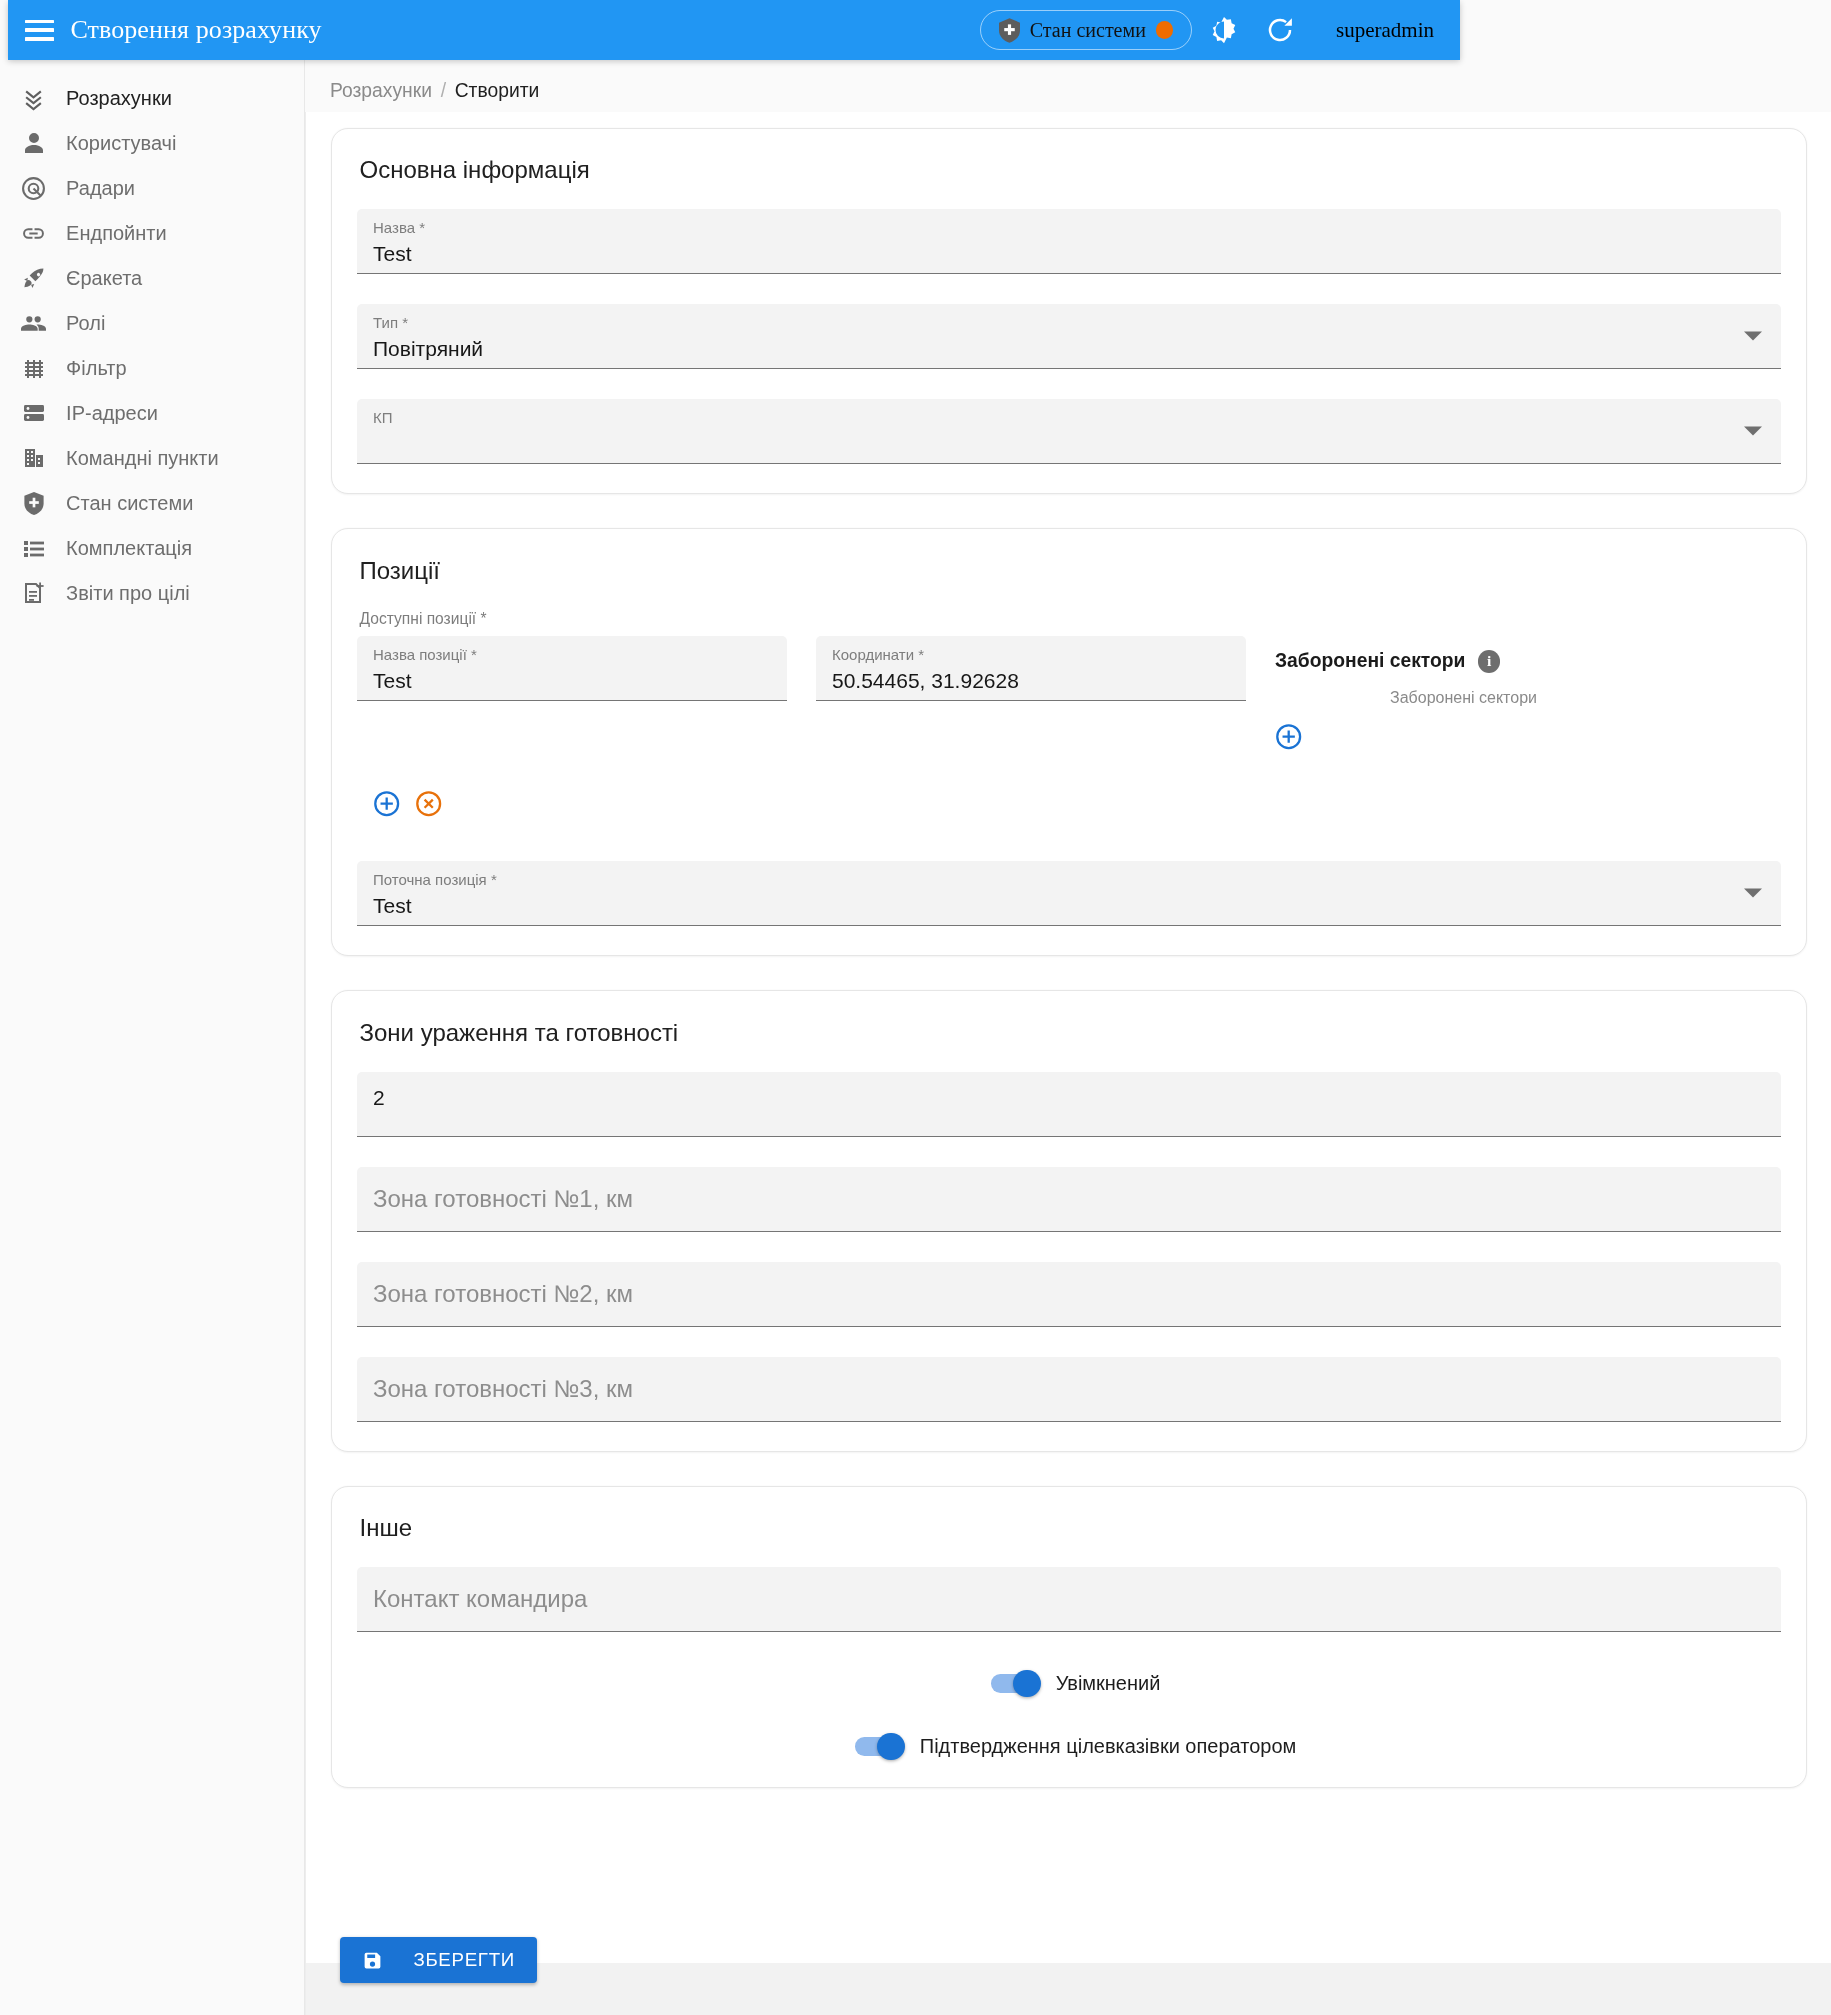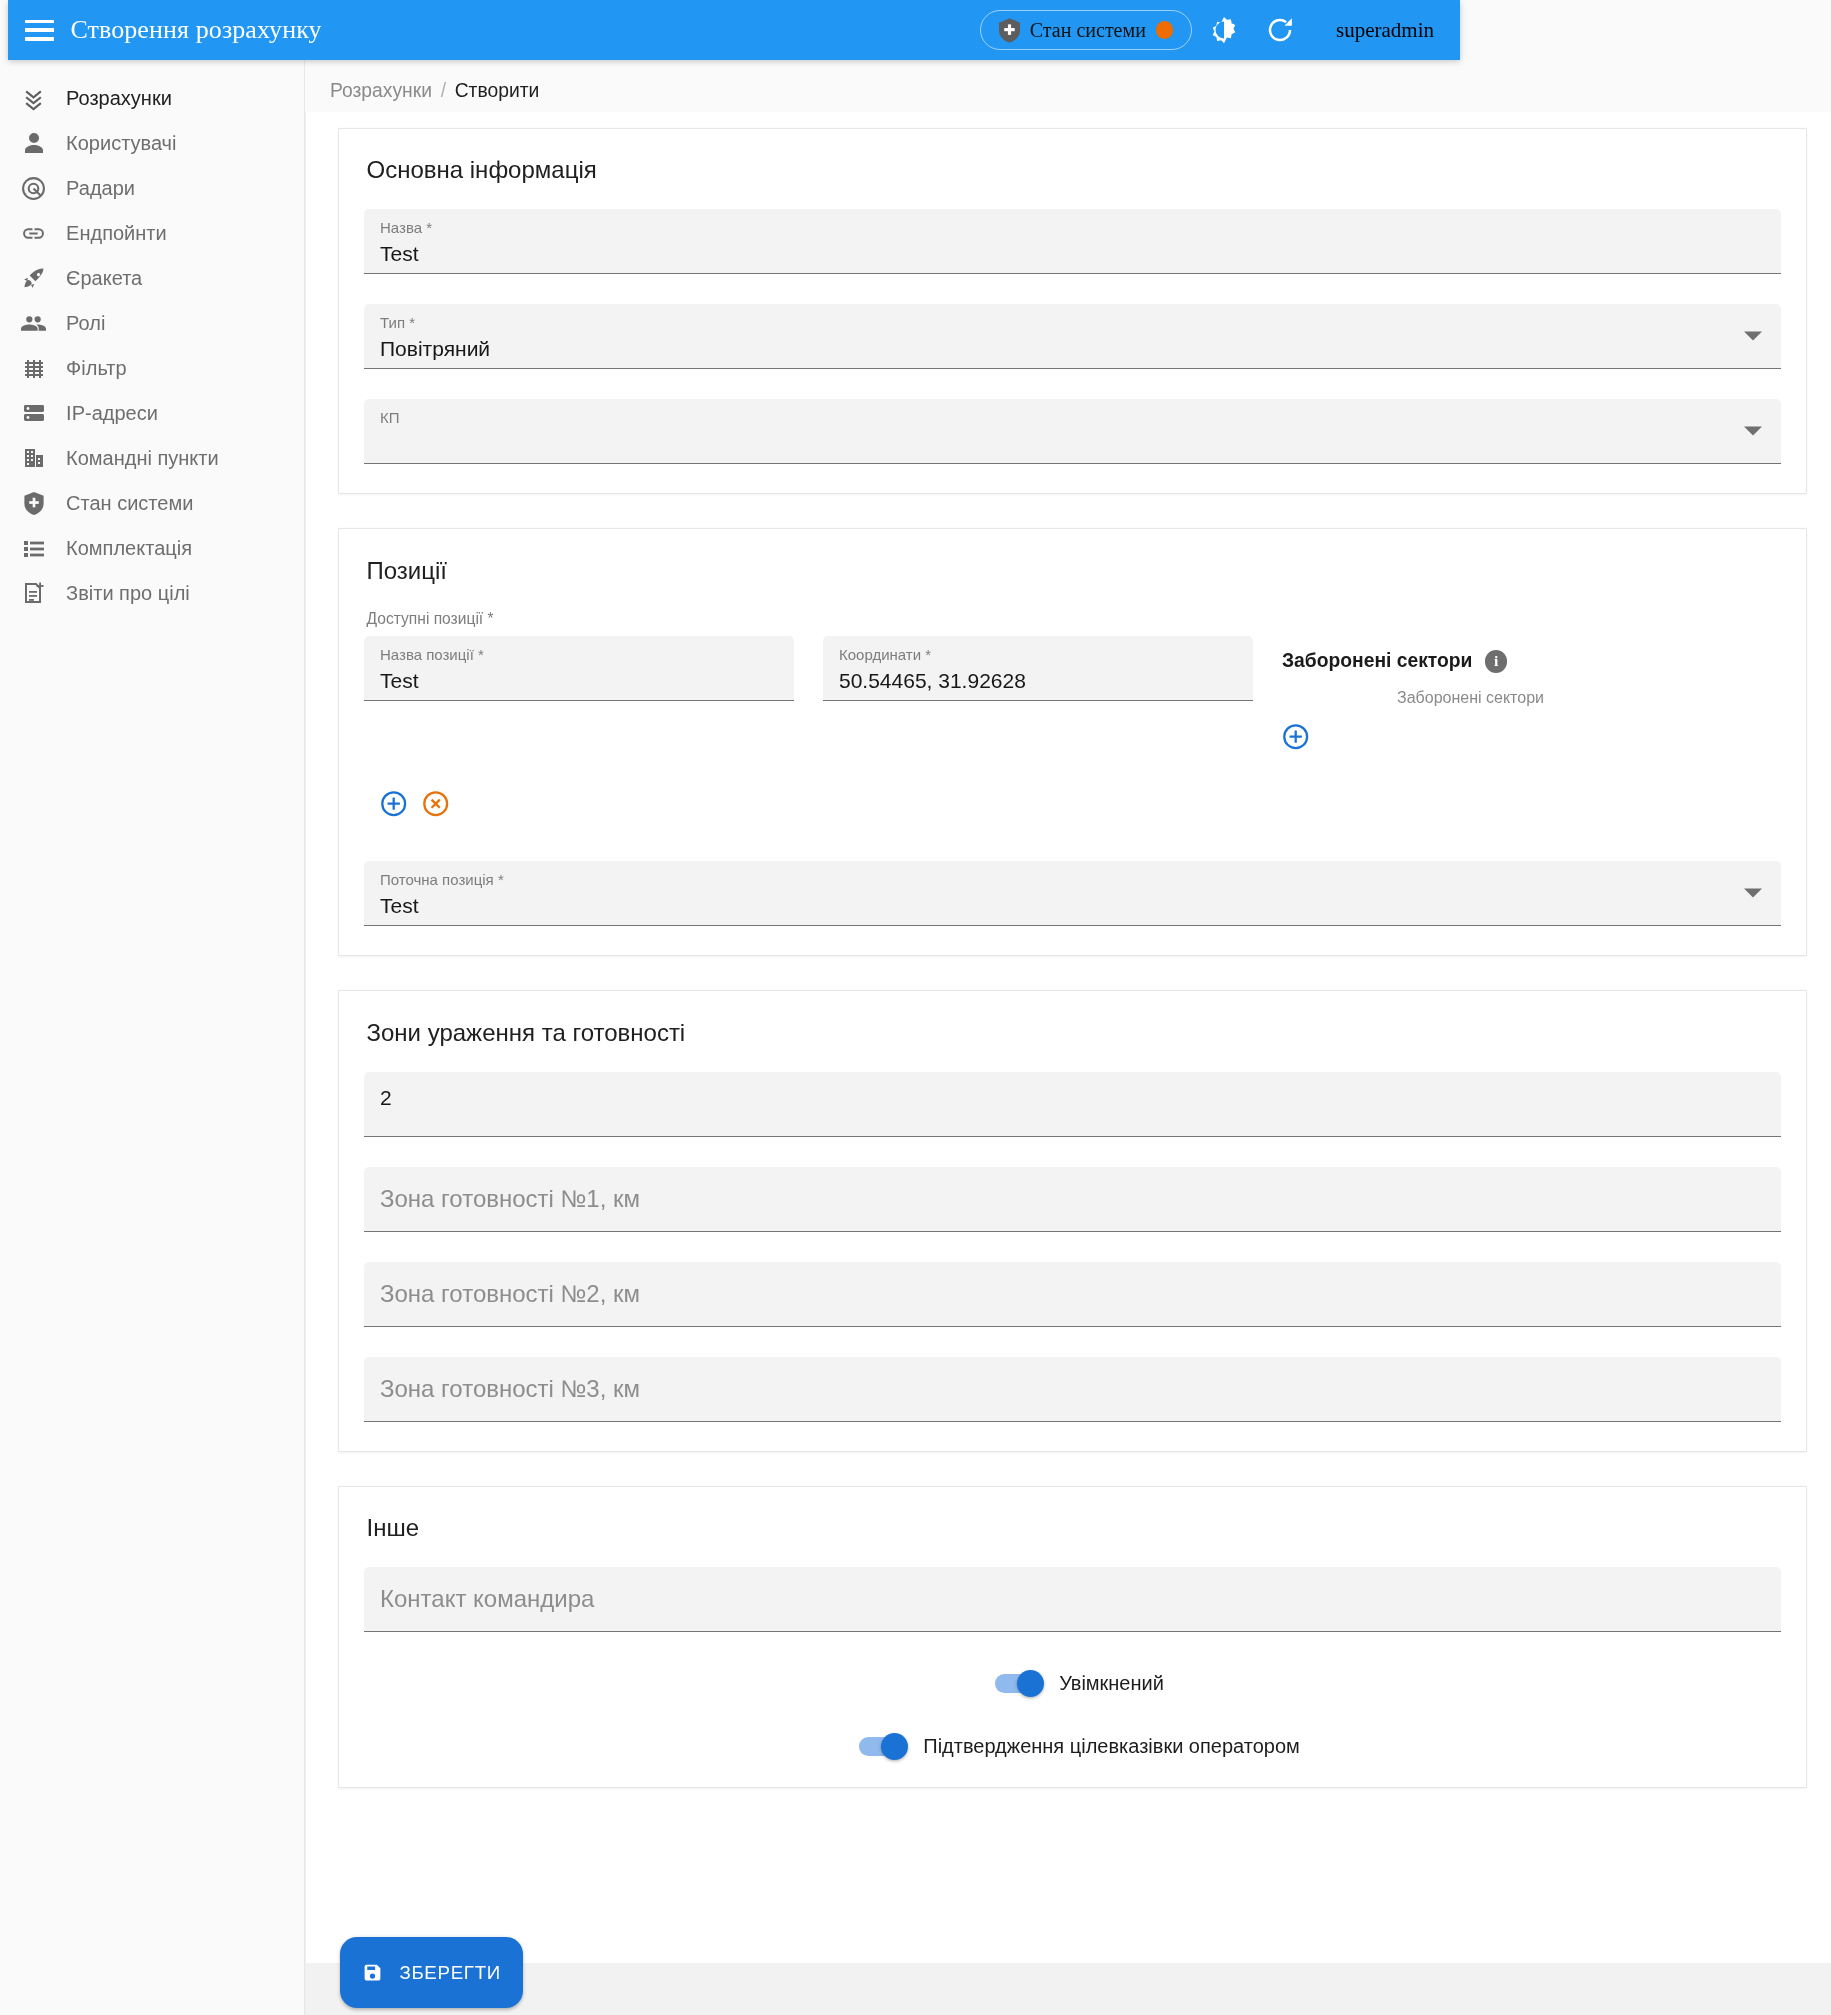--- a/index.html
+++ b/index.html
@@ -87,24 +87,24 @@
 
   .sheet {
     position: absolute; top: 52px; left: 0;
     width: 1527px; height: 1903px;
     background: #ffffff;
     border-left: 0.6px solid #ededed;
   }
   .sheet-body { padding: 0 0 0 0; }
 
   .card {
-    margin: 0 25px 0 32px;
+    margin: 0 25px 0 25px;
     background: #fff;
     border: 0.6px solid #e6e6e6;
-    border-radius: 1px;
+    border-radius: 17px;
     box-shadow: 0 0.6px 1.9px rgba(0,0,0,.05);
   }
   .card + .card { margin-top: 34px; }
   .card-pad { padding: 27.4px 25px 29px 25px; }
   .card-title { font-size: 24px; color: #202020; margin-bottom: 25px; padding-left: 2.5px; }
 
   
   .field {
     position: relative;
     background: #f3f3f3;
@@ -173,23 +173,23 @@
   
   .footer {
     position: absolute; left: 0; top: 1903px;
     width: 1527px; height: 52px;
     background: #f2f2f2;
     border-left: 0.6px solid #ededed;
     display: flex; align-items: flex-start;
   }
   .save-btn {
     margin-left: 34px; margin-top: -26px;
-    height: 71px; padding: 0 22.4px;
-    background: #1a73d4; border: none; border-radius: 17px;
-    display: flex; align-items: center; gap: 16px;
+    height: 46px; padding: 0 22.4px;
+    background: #1a73d4; border: none; border-radius: 4px;
+    display: flex; align-items: center; gap: 30px;
     color: #fff; font-size: 18.7px; letter-spacing: 0.7px;
     box-shadow: 0 1.9px 3.7px rgba(0,0,0,.26);
     cursor: pointer;
     font-family: "Liberation Sans", sans-serif;
   }
   svg { display: block; }
 </style>
 </head>
 <body>
 

